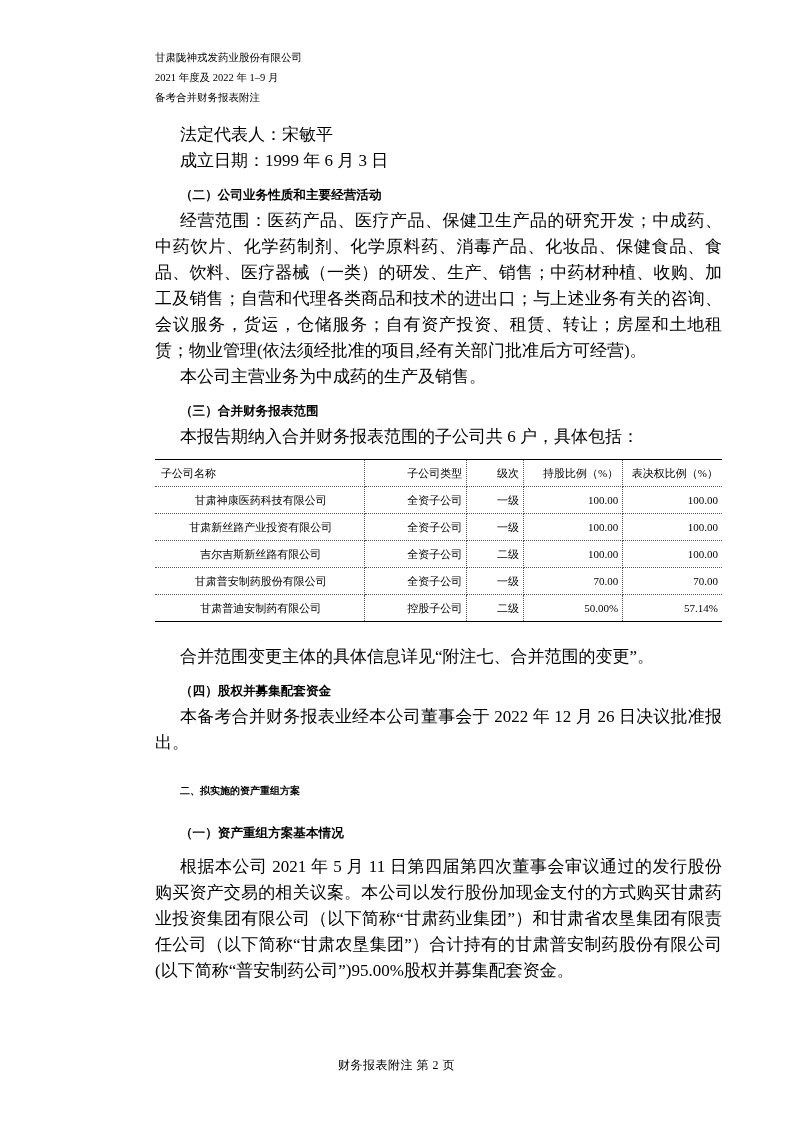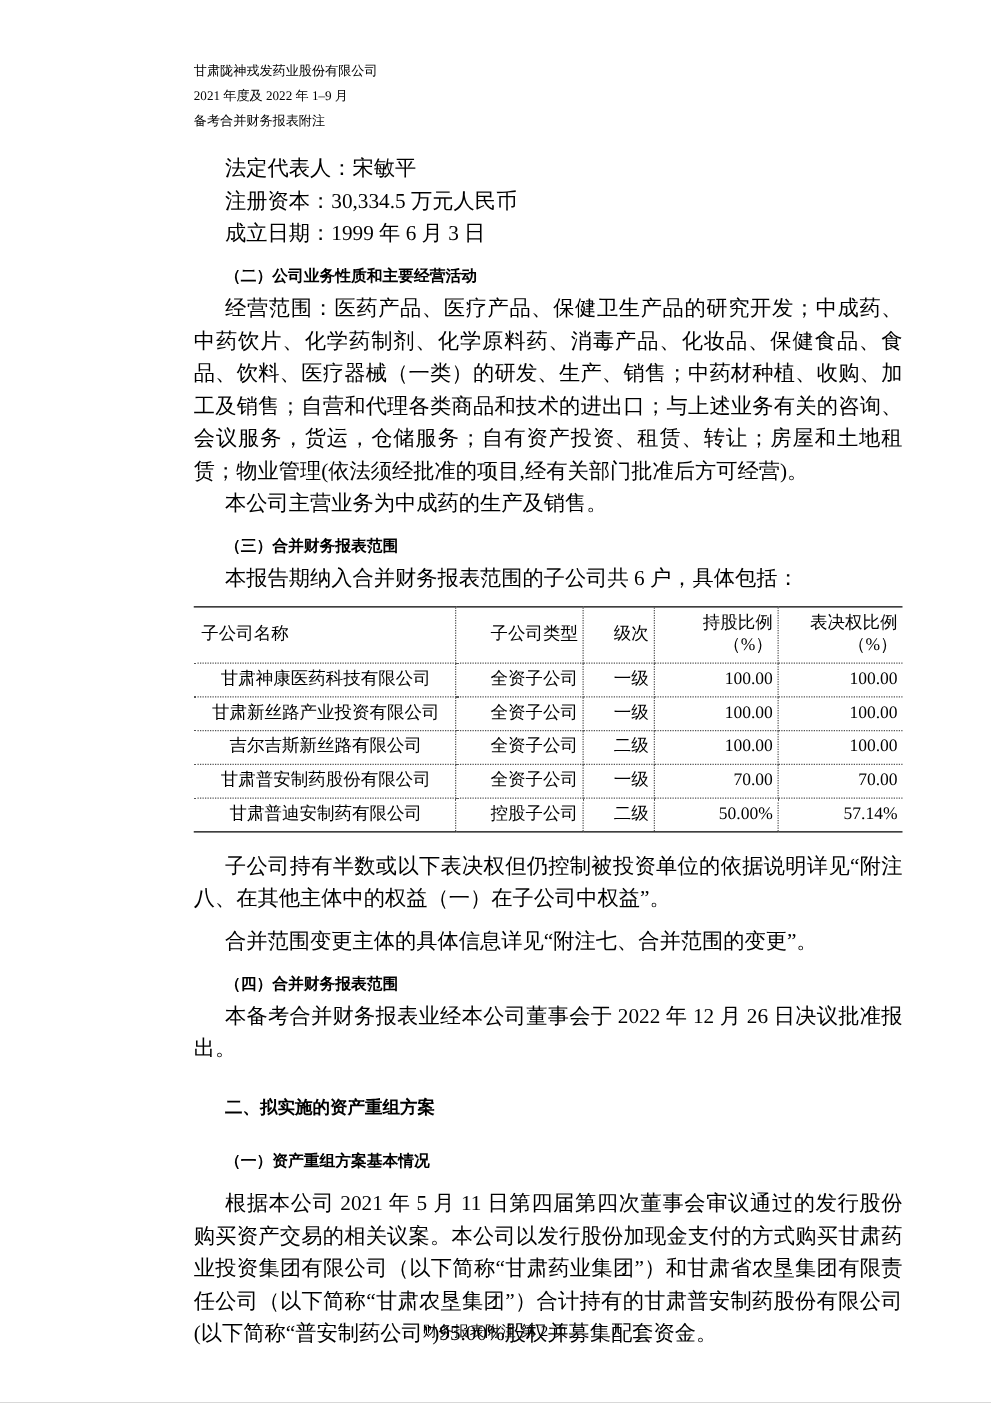--- a/index.html
+++ b/index.html
@@ -44,36 +44,36 @@
     text-indent: 25px;
   }
   .heading {
     font-size: 12.6px;
     line-height: 26px;
     font-weight: bold;
     text-indent: 25px;
     margin: 0;
   }
   .heading-major {
-    font-size: 14px;
+    font-size: 10px;
     line-height: 26px;
     font-weight: bold;
     text-indent: 25px;
     margin: 0;
   }
   .spacer-sm { height: 8px; }
   .spacer-md { height: 16px; }
   .spacer-lg { height: 22px; }
 
   table.sub-table {
     border-collapse: collapse;
     width: 100%;
     margin-top: 9px;
     margin-bottom: 6px;
-    font-size: 14px;
+    font-size: 11px;
   }
   table.sub-table th,
   table.sub-table td {
     border: 1px dotted #555;
     padding: 4px 4px;
     line-height: 18px;
     text-align: right;
     vertical-align: middle;
     font-weight: normal;
   }
@@ -120,21 +120,20 @@
 
   <div class="content">
 
     <div class="header-block">
       <div>甘肃陇神戎发药业股份有限公司</div>
       <div>2021 年度及 2022 年 1–9 月</div>
       <div>备考合并财务报表附注</div>
     </div>
 
     <p class="para indent2">法定代表人：宋敏平</p>
-    <p class="para indent2">注册资本：30,334.5 万元人民币</p>
     <p class="para indent2">成立日期：1999 年 6 月 3 日</p>
 
     <div class="spacer-sm"></div>
 
     <p class="heading">（二）公司业务性质和主要经营活动</p>
     <p class="para indent2">经营范围：医药产品、医疗产品、保健卫生产品的研究开发；中成药、中药饮片、化学药制剂、化学原料药、消毒产品、化妆品、保健食品、食品、饮料、医疗器械（一类）的研发、生产、销售；中药材种植、收购、加工及销售；自营和代理各类商品和技术的进出口；与上述业务有关的咨询、会议服务，货运，仓储服务；自有资产投资、租赁、转让；房屋和土地租赁；物业管理(依法须经批准的项目,经有关部门批准后方可经营)。</p>
     <p class="para indent2">本公司主营业务为中成药的生产及销售。</p>
 
     <div class="spacer-sm"></div>
 
@@ -192,29 +191,28 @@
           <td>控股子公司</td>
           <td>二级</td>
           <td>50.00%</td>
           <td>57.14%</td>
         </tr>
       </tbody>
     </table>
 
     <div class="spacer-sm"></div>
 
-    <p class="para indent2">子公司持有半数或以下表决权但仍控制被投资单位的依据说明详见“附注八、在其他主体中的权益（一）在子公司中权益”。</p>
 
     <div class="spacer-sm"></div>
 
     <p class="para indent2">合并范围变更主体的具体信息详见“附注七、合并范围的变更”。</p>
 
     <div class="spacer-sm"></div>
 
-    <p class="heading">（四）合并财务报表范围</p>
+    <p class="heading">（四）股权并募集配套资金</p>
     <p class="para indent2">本备考合并财务报表业经本公司董事会于 2022 年 12 月 26 日决议批准报出。</p>
 
     <div class="spacer-lg"></div>
 
     <p class="heading-major">二、拟实施的资产重组方案</p>
 
     <div class="spacer-md"></div>
 
     <p class="heading">（一）资产重组方案基本情况</p>
 

